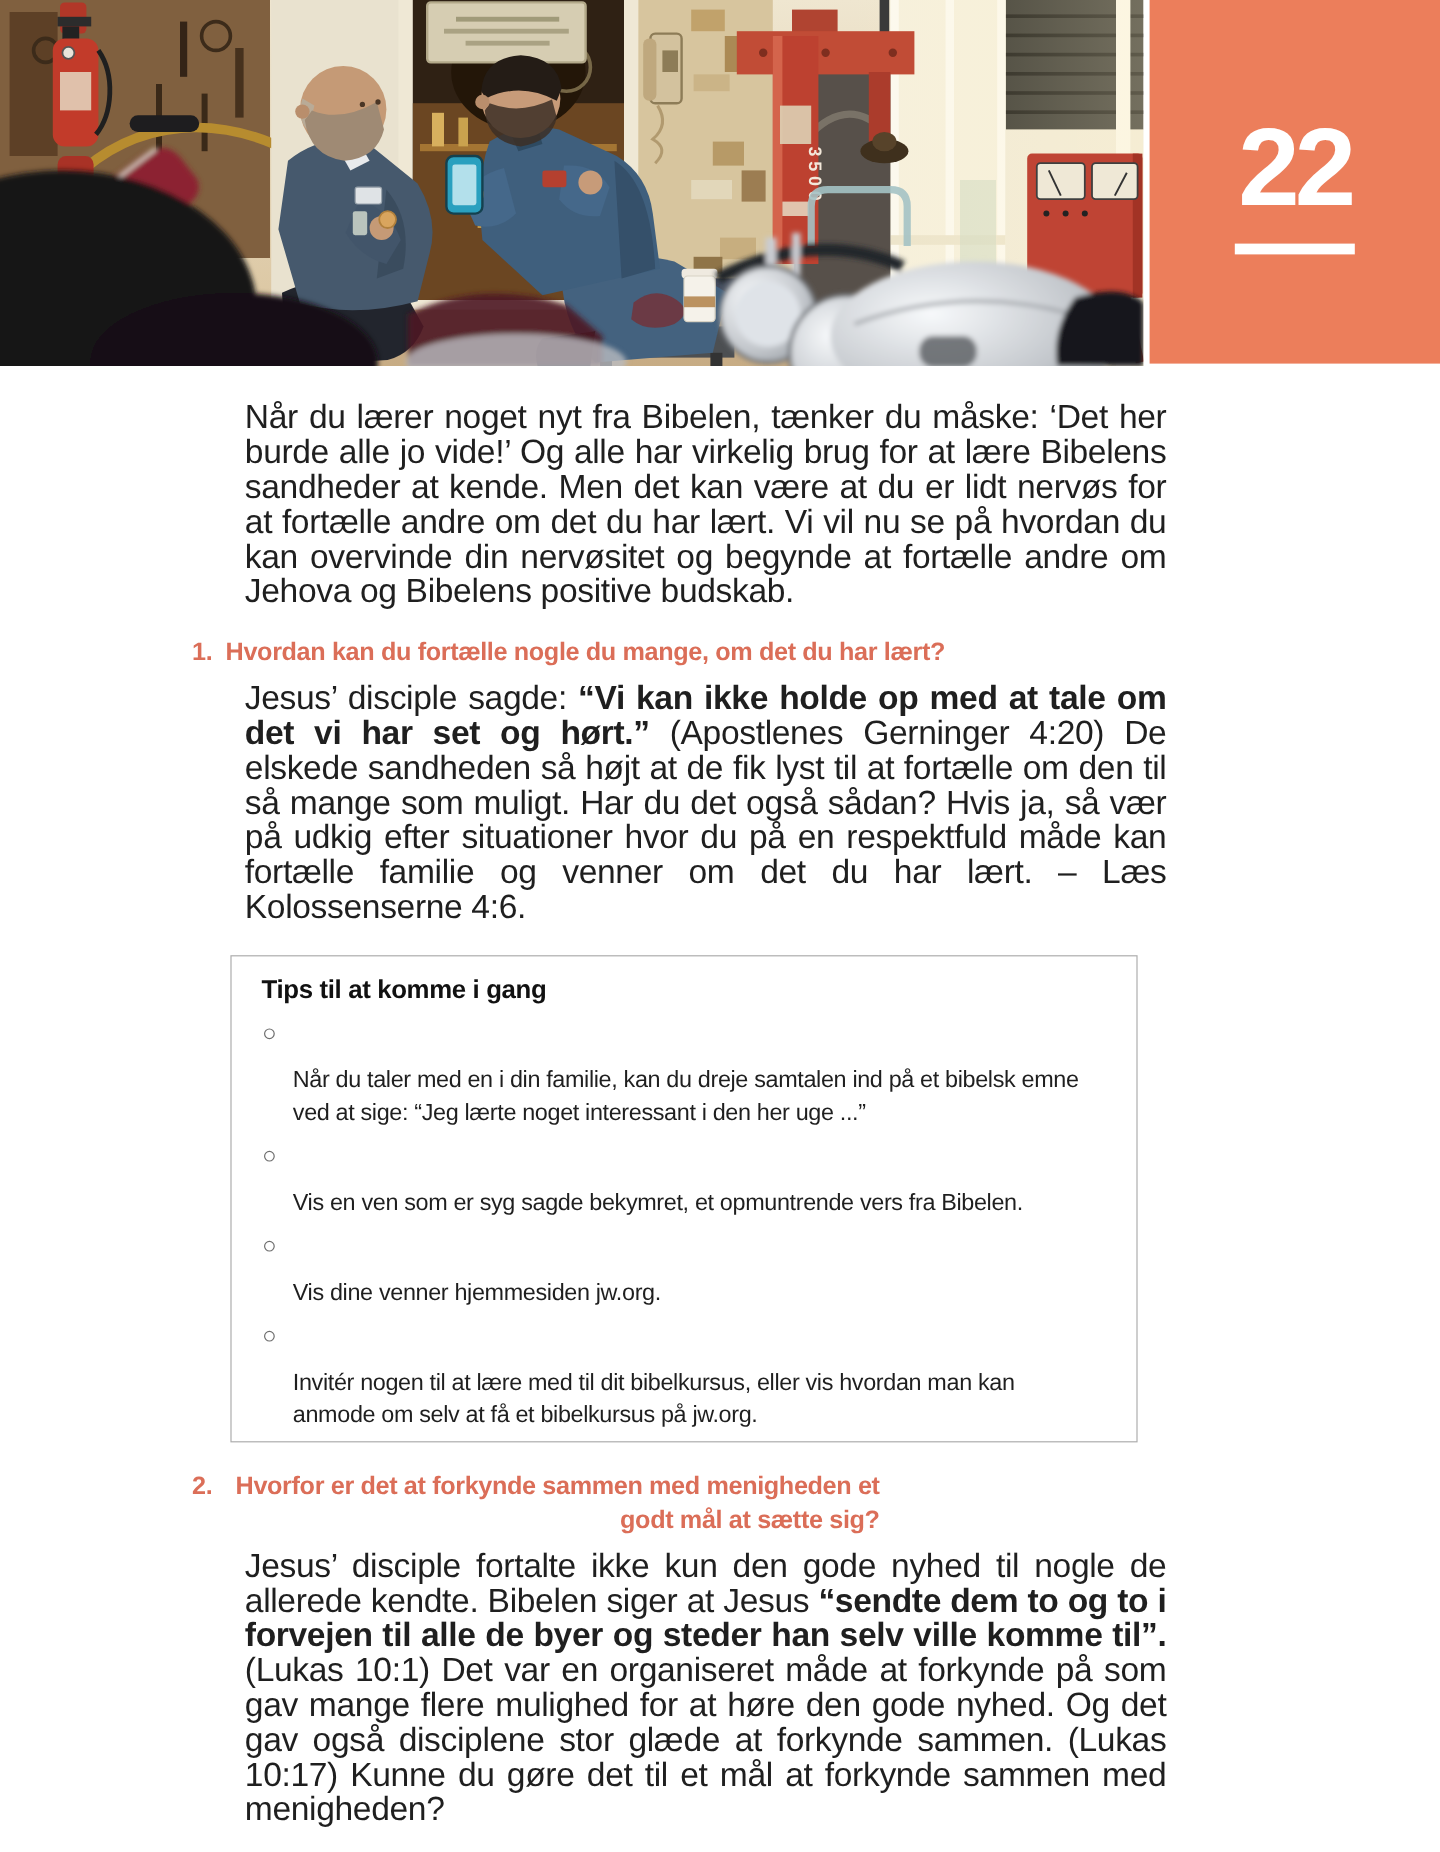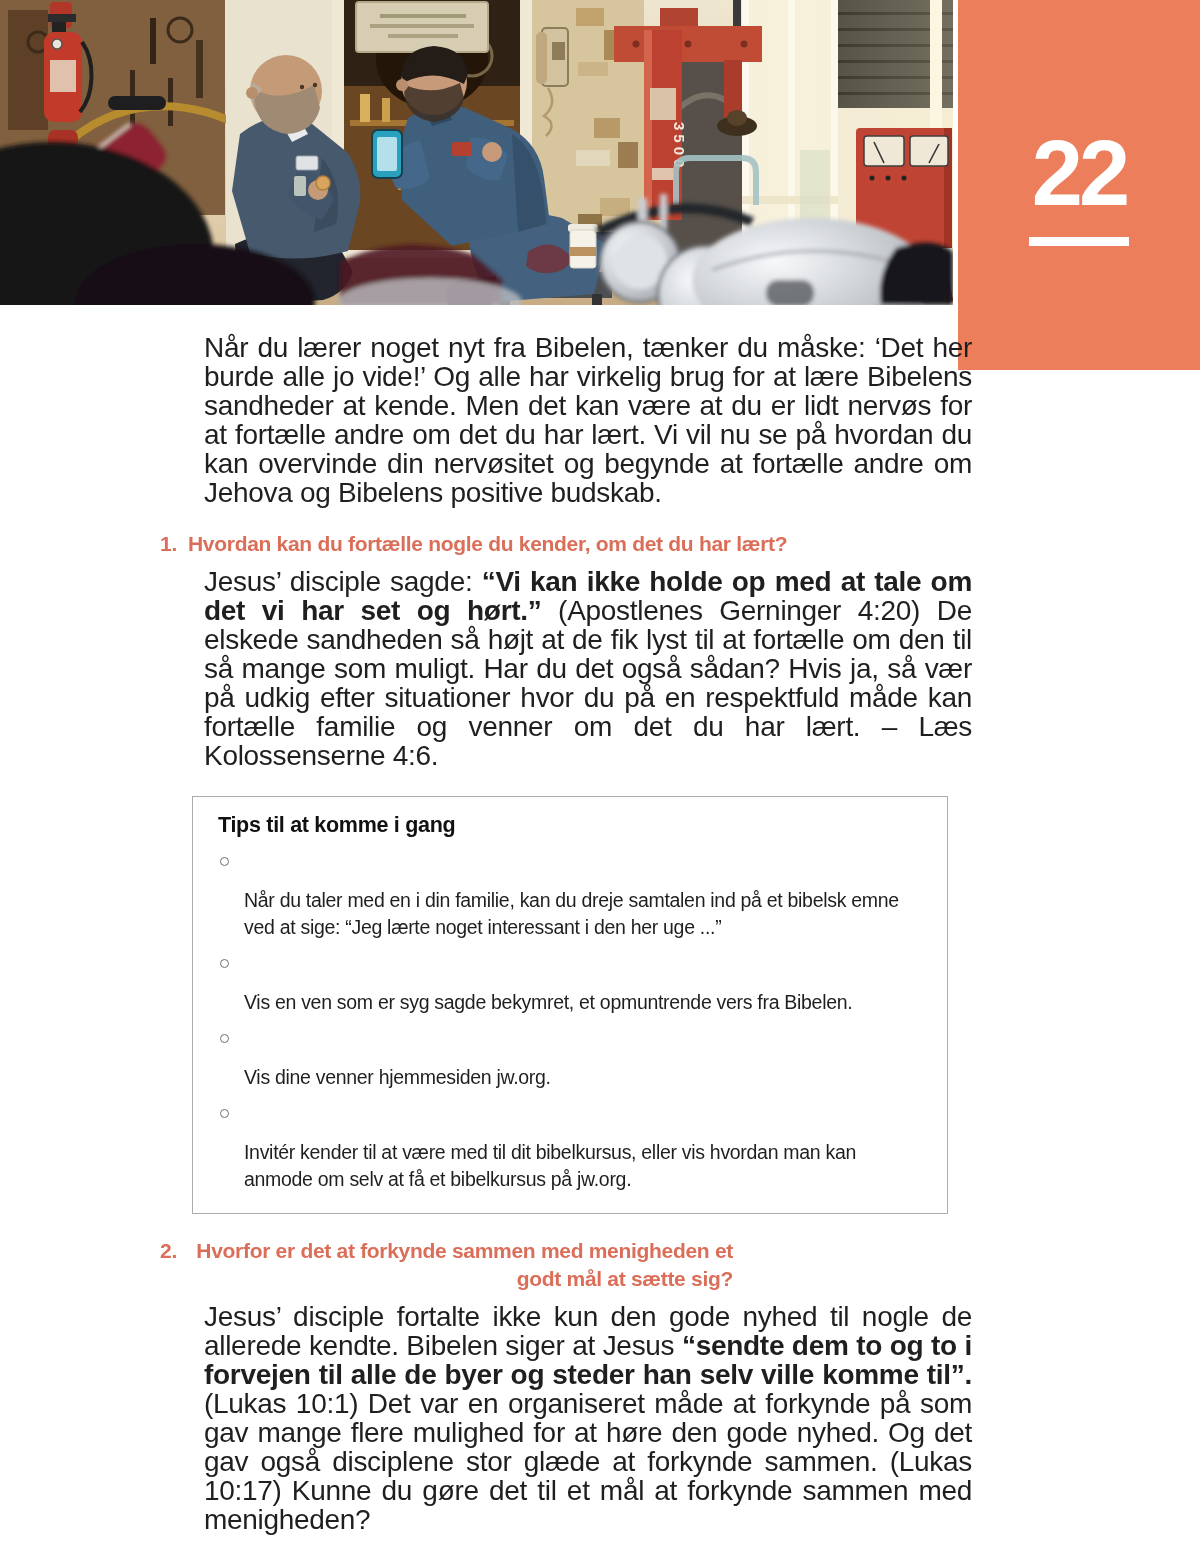--- a/index.html
+++ b/index.html
@@ -7,21 +7,21 @@
     position:relative; width:1200px; height:1543px; overflow:hidden;
     background:#fff; color:var(--body-text,#202020);
     font-family:"Liberation Sans", sans-serif;
     -webkit-font-smoothing:antialiased;
   }
   
   .hero { display:flex; height:305px; align-items:flex-start; }
   .hero-photo { width:953px; height:305px; flex:none; display:block; }
   .hero-gap { width:5px; height:305px; flex:none; background:#fff; }
   .chapter-badge {
-    flex:1; height:370px; background:var(--badge-bg,#ec7e5b);
+    flex:1; height:303px; background:var(--badge-bg,#ec7e5b);
     display:flex; flex-direction:column; align-items:center; justify-content:center;
     padding-top:6px; box-sizing:border-box;
   }
   .chapter-number {
     color:#fff; font-size:92px; font-weight:bold; line-height:0.95; letter-spacing:-4px;
   }
   .chapter-underline { width:100px; height:9px; background:#fff; margin-top:19px; }
   
   .content { padding-left:160px; }
   .page-title {
@@ -38,21 +38,21 @@
     display:flex; margin-top:23px;
     color:var(--question-heading,#db6e58); font-weight:bold;
     font-size:21px; line-height:28px; letter-spacing:-0.3px;
   }
   .q-num { width:28px; flex:none; }
   .q2 .q-text { max-width:545px;text-align:right; }
   
   .tips-box {
     margin:26px 0 0 32px; width:756px; box-sizing:border-box;
     border:1px solid var(--tips-border,#adadad); background:#fff;
-    padding:16px 30px 20px 25px;
+    padding:16px 30px 8px 25px;
   }
   .tips-title { font-size:21.5px; font-weight:bold; letter-spacing:-0.3px; color:#111; }
   .tips-list { list-style:none; margin:11px 0 0 0; padding:0; }
   .tips-item { display:flex; margin-top:10px; font-size:19.5px; line-height:27px; letter-spacing:-0.3px; }
   .tip-bullet {
     flex:none; width:9px; height:9px; border:1.6px solid #6e6e6e; border-radius:50%;
     margin:8px 15px 0 2px; box-sizing:border-box; background:transparent;
   }
   .tip-text { flex:1;margin-top:38px; }
 </style>
@@ -299,21 +299,21 @@
     </div>
   </div>
 
   <div class="content">
 
 
     <p class="intro">Når du lærer noget nyt fra Bibelen, tænker du måske: ‘Det her burde alle jo vide!’ Og alle har virkelig brug for at lære Bibelens sandheder at kende. Men det kan være at du er lidt nervøs for at fortælle andre om det du har lært. Vi vil nu se på hvordan du kan overvinde din nervøsitet og begynde at fortælle andre om Jehova og Bibelens positive budskab.</p>
 
     <div class="question q1">
       <span class="q-num">1.</span>
-      <span class="q-text">Hvordan kan du fortælle nogle du kender, om det du har lært?</span>
+      <span class="q-text">Hvordan kan du fortælle nogle du mange, om det du har lært?</span>
     </div>
 
     <p class="para"><span>Jesus’ disciple sagde: </span><span class="bold">“Vi kan ikke holde op med at tale om det vi har set og hørt.”</span><span> (Apostlenes Gerninger 4:20) De elskede sandheden så højt at de fik lyst til at fortælle om den til så mange som muligt. Har du det også sådan? Hvis ja, så vær på udkig efter situationer hvor du på en respektfuld måde kan fortælle familie og venner om det du har lært. – Læs Kolossenserne 4:6.</span></p>
 
     <div class="tips-box">
       <div class="tips-title">Tips til at komme i gang</div>
       <ul class="tips-list">
         <li class="tips-item">
           <span class="tip-bullet"></span>
           <span class="tip-text">Når du taler med en i din familie, kan du dreje samtalen ind på et bibelsk emne ved at sige: “Jeg lærte noget interessant i den her uge ...”</span>
@@ -321,21 +321,21 @@
         <li class="tips-item">
           <span class="tip-bullet"></span>
           <span class="tip-text">Vis en ven som er syg sagde bekymret, et opmuntrende vers fra Bibelen.</span>
         </li>
         <li class="tips-item">
           <span class="tip-bullet"></span>
           <span class="tip-text">Vis dine venner hjemmesiden jw.org.</span>
         </li>
         <li class="tips-item">
           <span class="tip-bullet"></span>
-          <span class="tip-text">Invitér kender til at være med til dit bibelkursus, eller vis hvordan man kan anmode om selv at få et bibelkursus på jw.org.</span>
+          <span class="tip-text">Invitér nogen til at lære med til dit bibelkursus, eller vis hvordan man kan anmode om selv at få et bibelkursus på jw.org.</span>
         </li>
       </ul>
     </div>
 
     <div class="question q2">
       <span class="q-num">2.</span>
       <span class="q-text">Hvorfor er det at forkynde sammen med menigheden et godt mål at sætte sig?</span>
     </div>
 
     <p class="para"><span>Jesus’ disciple fortalte ikke kun den gode nyhed til nogle de allerede kendte. Bibelen siger at Jesus </span><span class="bold">“sendte dem to og to i forvejen til alle de byer og steder han selv ville komme til”.</span><span> (Lukas 10:1) Det var en organiseret måde at forkynde på som gav mange flere mulighed for at høre den gode nyhed. Og det gav også disciplene stor glæde at forkynde sammen. (Lukas 10:17) Kunne du gøre det til et mål at forkynde sammen med menigheden?</span></p>

